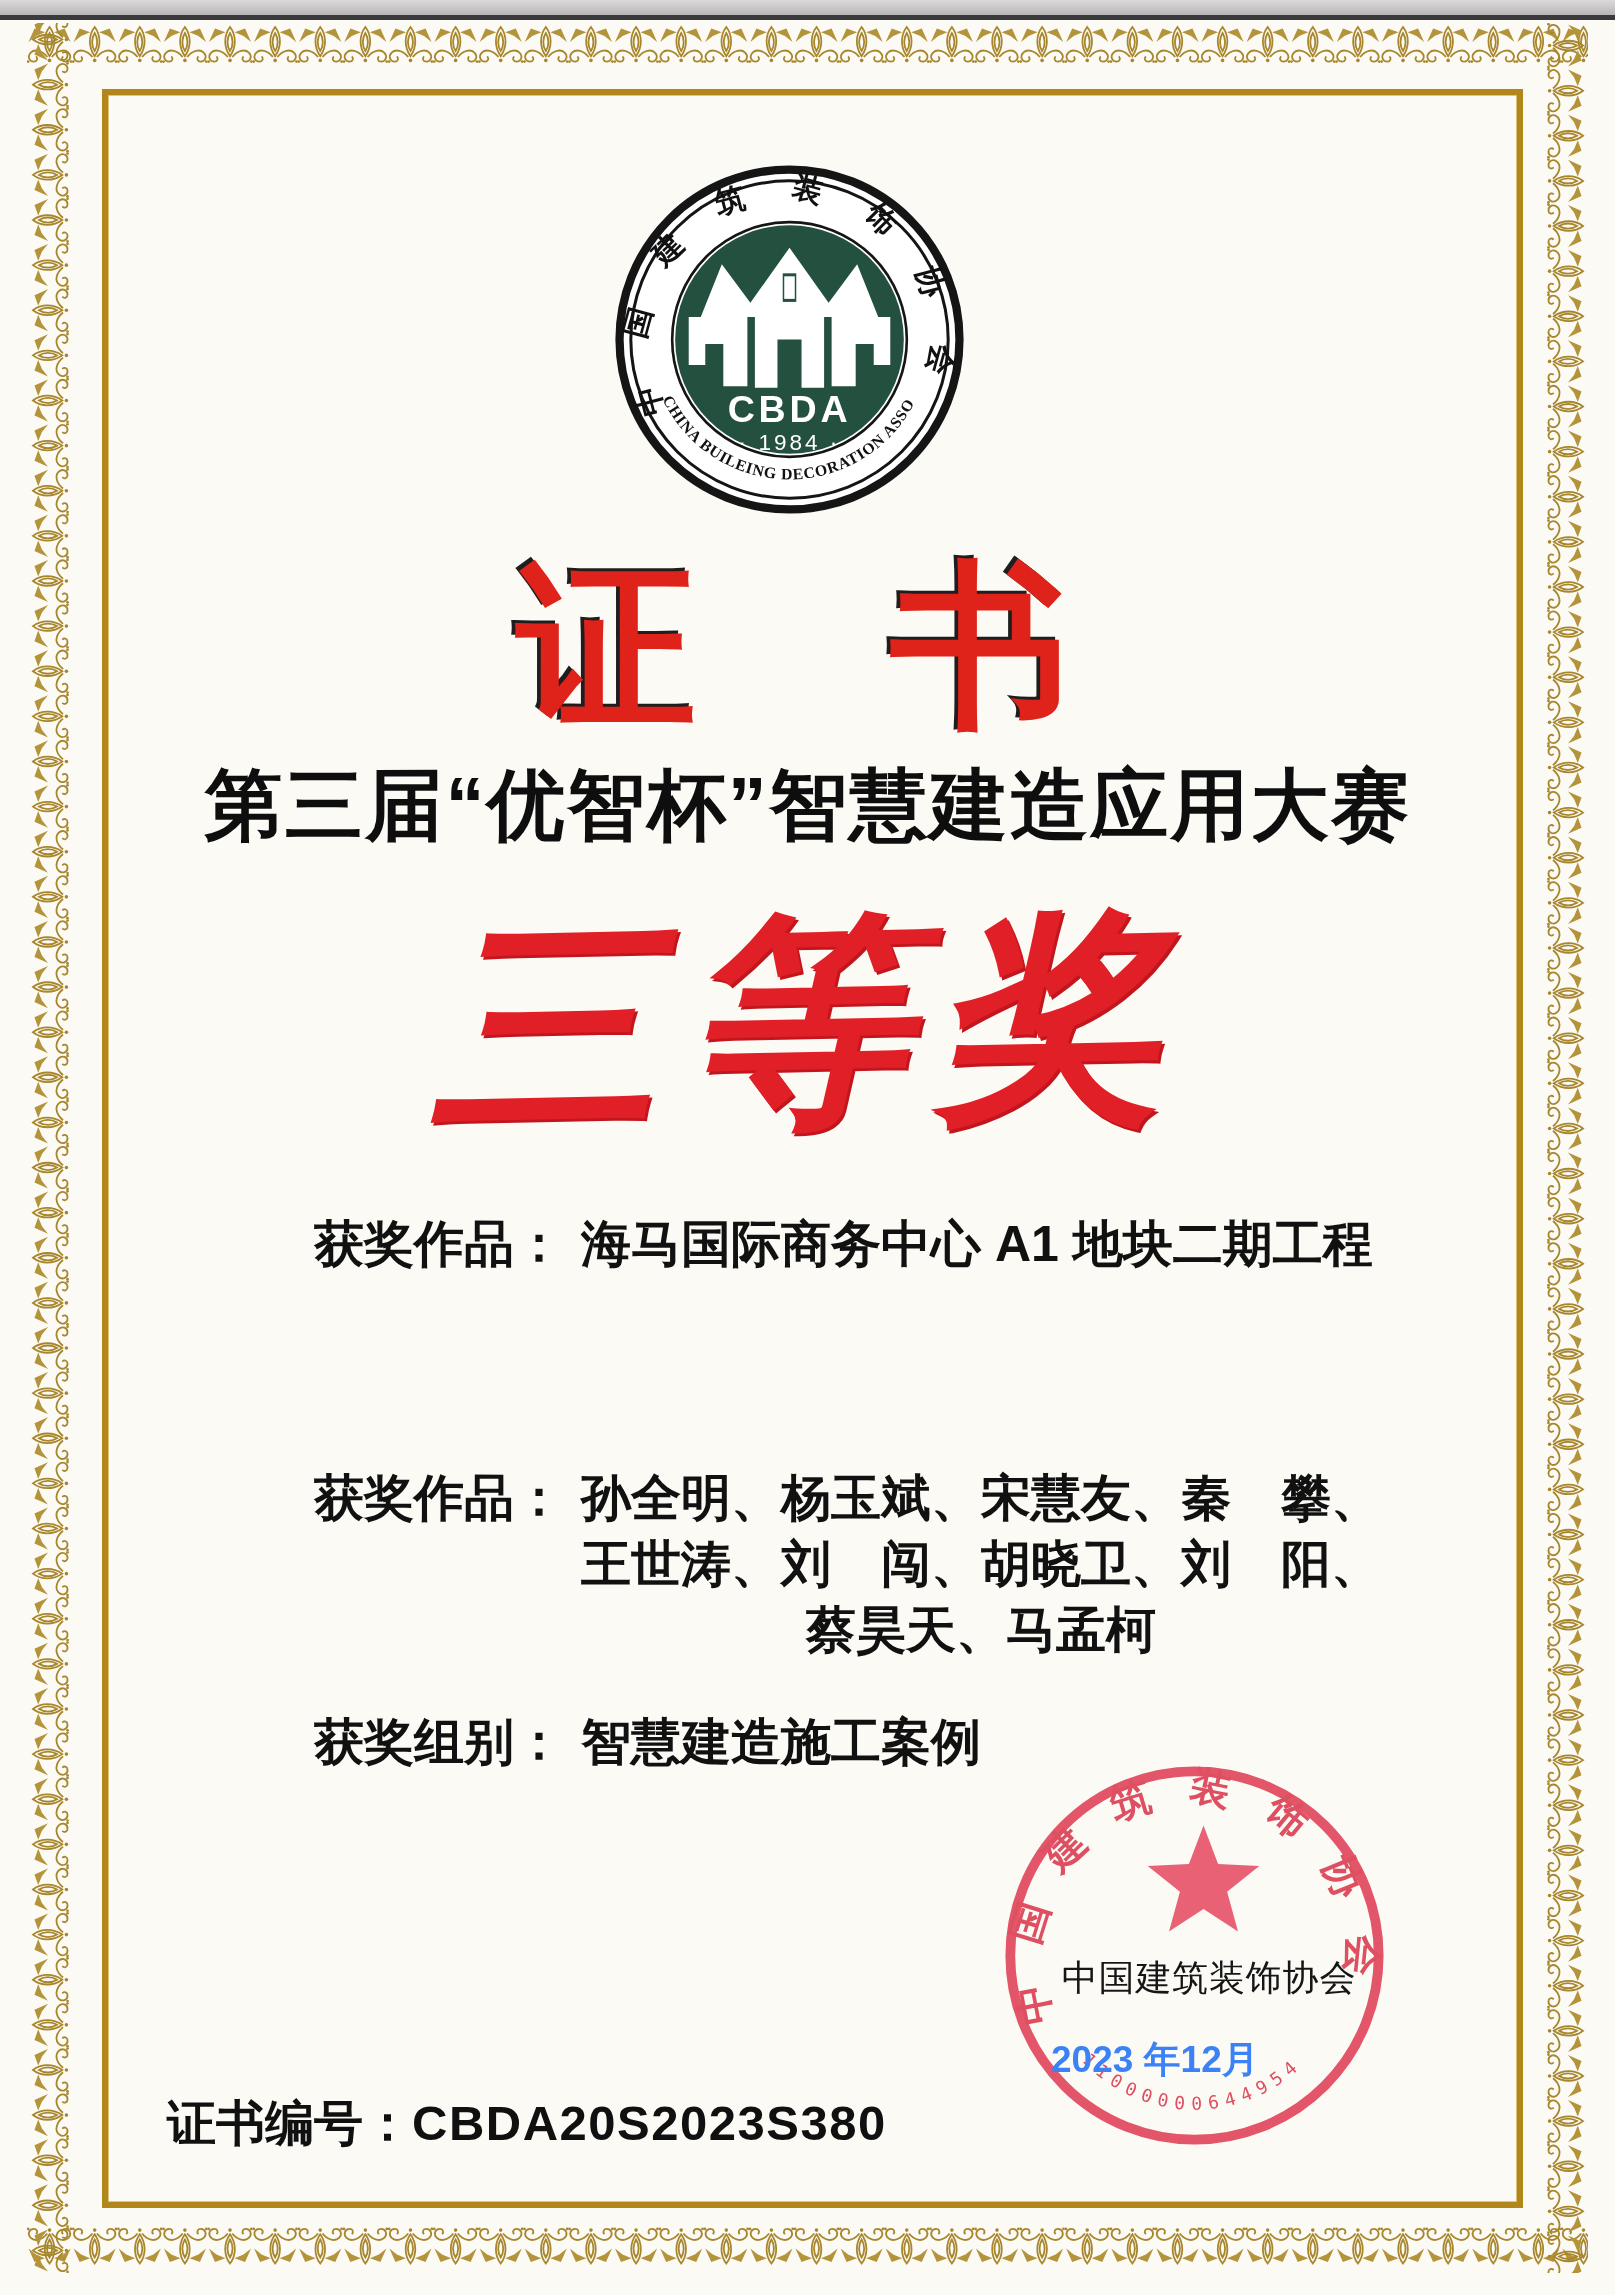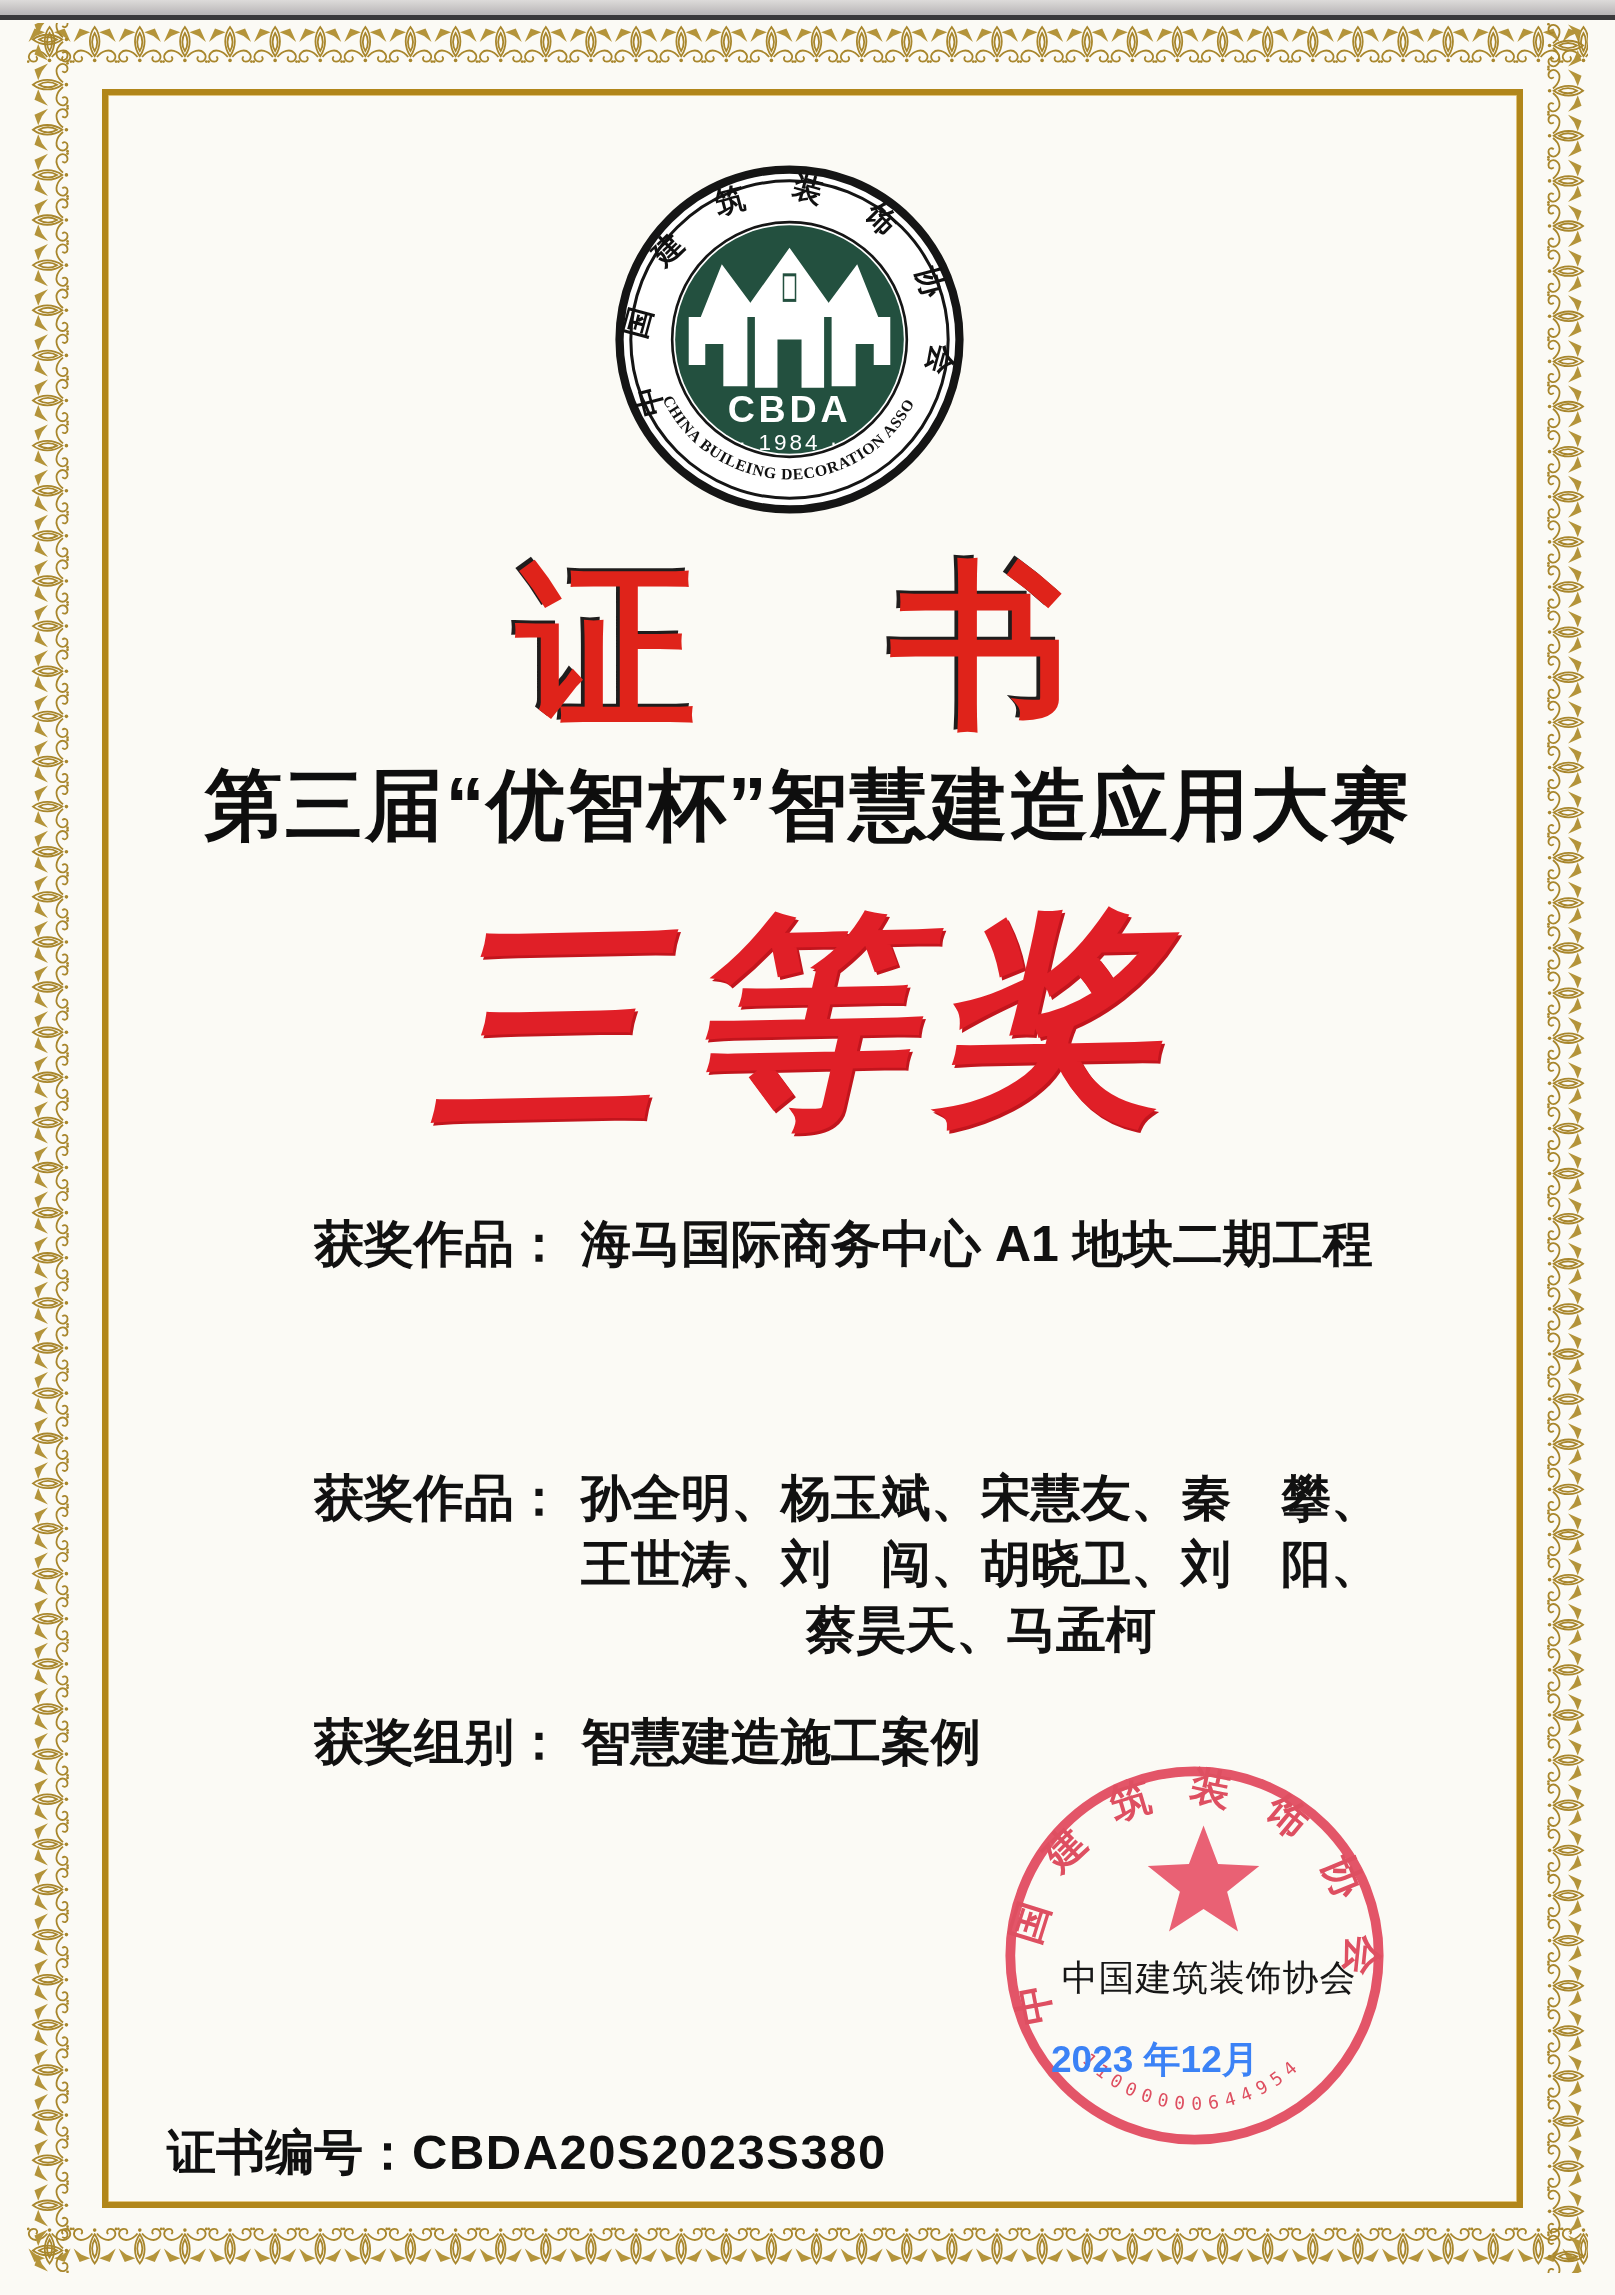--- a/index.html
+++ b/index.html
@@ -34,21 +34,21 @@
   .field .lbl{white-space:nowrap;}
   .f-work{top:1211px;}
   .f-team{top:1465px;}
   .f-group{top:1709px;}
   .latin{letter-spacing:0.8px;}
   .seal-wrap{position:absolute;left:984px;top:1745px;width:421px;height:421px;}
   .seal-org{position:absolute;left:1051px;top:1954px;width:316px;text-align:center;
             font-size:36px;font-weight:400;color:#161616;letter-spacing:0.8px;}
   .seal-date{position:absolute;left:1051px;top:2035px;width:316px;text-align:left;
              font-size:37px;font-weight:700;color:#3b82f6;}
-  .footer-line{position:absolute;left:167px;top:2091px;font-size:49px;font-weight:700;color:#101010;margin-top:29px;}
+  .footer-line{position:absolute;left:167px;top:2091px;font-size:49px;font-weight:700;color:#101010;}
   .footer-line .num{letter-spacing:1.5px;}
   
   text{user-select:none;}
   .logo-arc-cn{font-family:"Liberation Sans",sans-serif;font-weight:700;font-size:40px;fill:#111;letter-spacing:58px;}
   .logo-arc-en{font-family:"Liberation Serif",serif;font-weight:700;font-size:21px;fill:#111;letter-spacing:1px;}
   .logo-abbr{font-family:"Liberation Sans",sans-serif;font-weight:700;font-size:50px;fill:#fff;letter-spacing:5px;}
   .logo-year{font-family:"Liberation Sans",sans-serif;font-weight:400;font-size:30px;fill:#fff;letter-spacing:4px;}
   .seal-arc{font-family:"Liberation Serif",serif;font-weight:700;font-size:54px;fill:#dc4356;letter-spacing:46px;}
   .seal-serial{font-family:"DejaVu Sans Mono",monospace;font-size:24px;fill:#dc4356;letter-spacing:9px;}
 </style>

